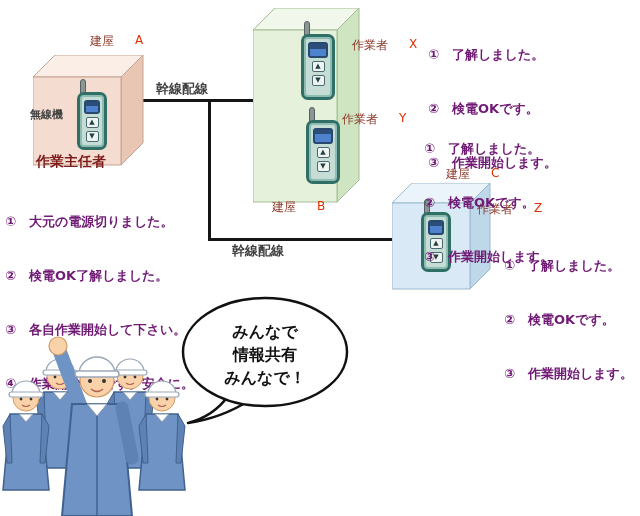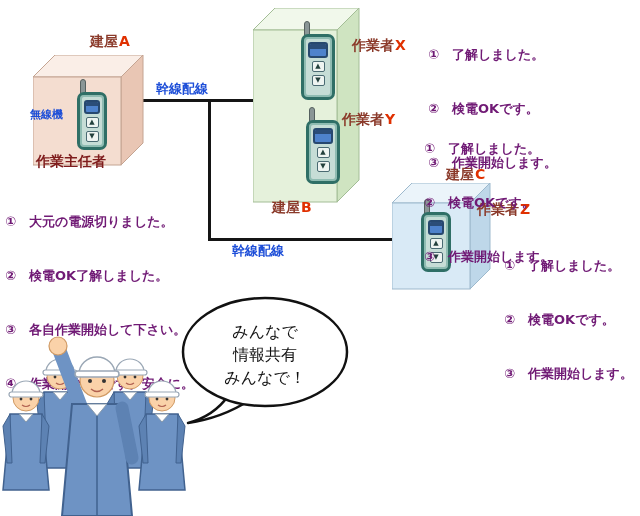--- a/index.html
+++ b/index.html
@@ -1,22 +1,22 @@
 <!DOCTYPE html>
 <html><head>
 <meta charset="utf-8">
 <style>
   html,body{margin:0;padding:0;background:#fff;}
   .stage{position:relative;width:640px;height:516px;background:#ffffff;overflow:hidden;
          font-family:"DejaVu Sans",sans-serif;color:#111;}
   
   .wire{position:absolute;background:#151515;}
   
-  .lbl{position:absolute;font-weight:bold;color:#1d4ed8;white-space:nowrap;text-align:center;}
-  .pair{position:absolute;display:flex;gap:1px;font-weight:bold;font-size:14px;white-space:nowrap;}
+  .lbl{position:absolute;font-weight:bold;color:#404040;white-space:nowrap;text-align:center;}
+  .pair{position:absolute;display:flex;gap:21px;font-weight:normal;font-size:12px;white-space:nowrap;}
   .pair .nm{color:#8b3a2a;}
   .pair .lt{color:#e03000;}
   .role{position:absolute;font-weight:bold;font-size:14px;color:#7f1d1d;white-space:nowrap;}
   
   .msg-list{position:absolute;font-size:13px;font-weight:bold;color:#701a75;line-height:18px;white-space:pre;}
   
   svg.box{position:absolute;}
   
   .radio{position:absolute;}
   .radio .antenna{position:absolute;top:-13px;left:3px;width:6px;height:15px;background:#8a9696;
@@ -25,21 +25,21 @@
                 border-radius:7px;box-shadow:inset 0 0 0 2px #8fbcb2;display:flex;flex-direction:column;
                 align-items:center;box-sizing:border-box;}
   .radio .screen{margin-top:5px;width:68%;height:27%;background:#4e82cc;border:2px solid #27486f;
                  border-radius:3px;position:relative;overflow:hidden;box-sizing:border-box;}
   .radio .screen .band{position:absolute;top:0;left:0;right:0;height:38%;background:#2b4d78;}
   .radio .btn{margin-top:3px;width:13px;height:11px;background:#eef4f1;border:1.5px solid #4a6a72;
               border-radius:2px;font-size:7px;line-height:9px;text-align:center;color:#23403c;
               box-sizing:border-box;}
   
   svg.bubble{position:absolute;overflow:visible;}
-  .bubble-text{position:absolute;text-align:center;font-size:16px;font-weight:normal;line-height:23px;color:#111;}
+  .bubble-text{position:absolute;text-align:center;font-size:16px;font-weight:bold;line-height:23px;color:#111;}
   
   svg.workers{position:absolute;}
 </style>
 </head>
 <body>
 
 <div class="stage">
 
   <div class="wire" style="left:118px;top:99px;width:138px;height:3px;"></div>
   <div class="wire" style="left:208px;top:99px;width:3px;height:142px;"></div>

